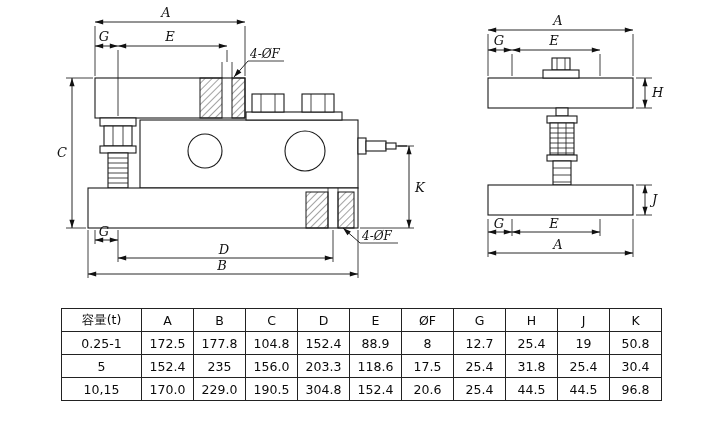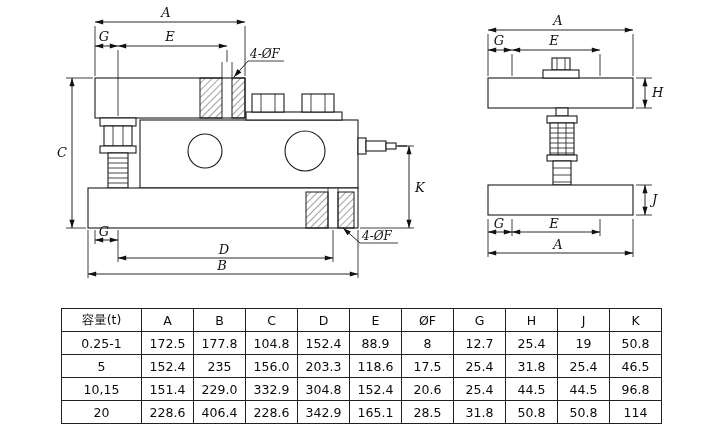--- a/index.html
+++ b/index.html
@@ -262,43 +262,30 @@
         <td>5</td>
         <td>152.4</td>
         <td>235</td>
         <td>156.0</td>
         <td>203.3</td>
         <td>118.6</td>
         <td>17.5</td>
         <td>25.4</td>
         <td>31.8</td>
         <td>25.4</td>
-        <td>46.5</td>
+        <td>30.4</td>
       </tr>
       <tr>
         <td>10,15</td>
-        <td>151.4</td>
+        <td>170.0</td>
         <td>229.0</td>
-        <td>332.9</td>
+        <td>190.5</td>
         <td>304.8</td>
         <td>152.4</td>
         <td>20.6</td>
         <td>25.4</td>
         <td>44.5</td>
         <td>44.5</td>
         <td>96.8</td>
       </tr>
-      <tr>
-        <td>20</td>
-        <td>228.6</td>
-        <td>406.4</td>
-        <td>228.6</td>
-        <td>342.9</td>
-        <td>165.1</td>
-        <td>28.5</td>
-        <td>31.8</td>
-        <td>50.8</td>
-        <td>50.8</td>
-        <td>114</td>
-      </tr>
     </tbody>
   </table>
 </div>
 
 </body></html>

